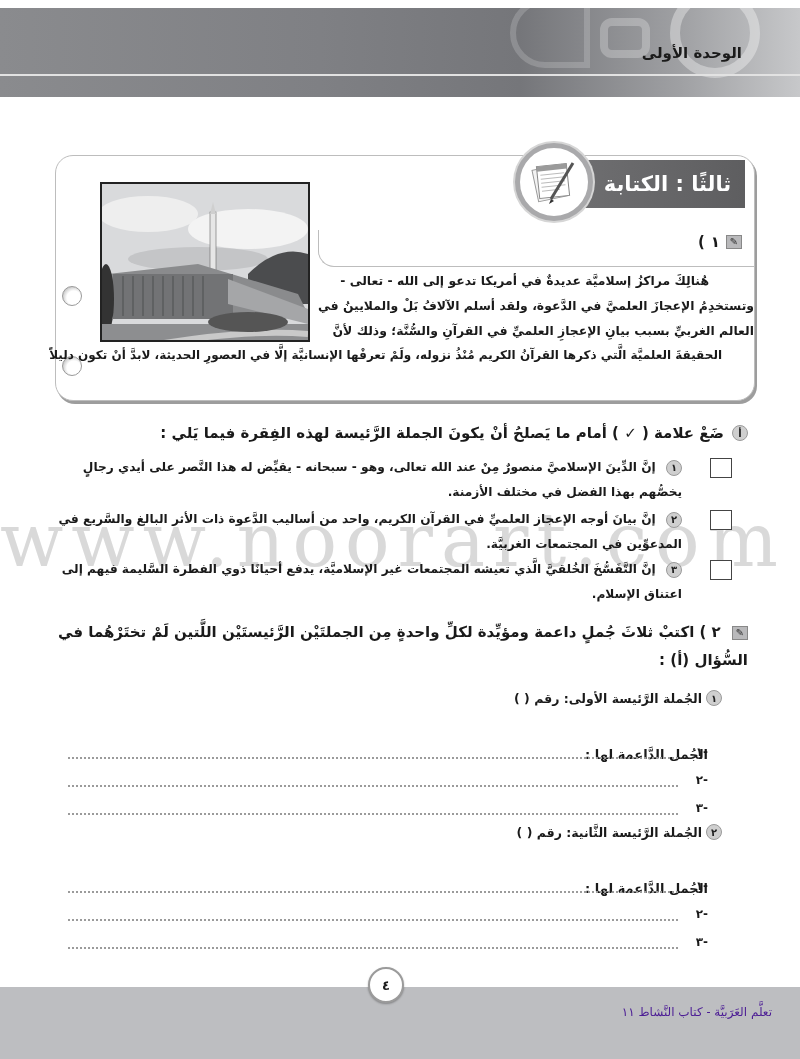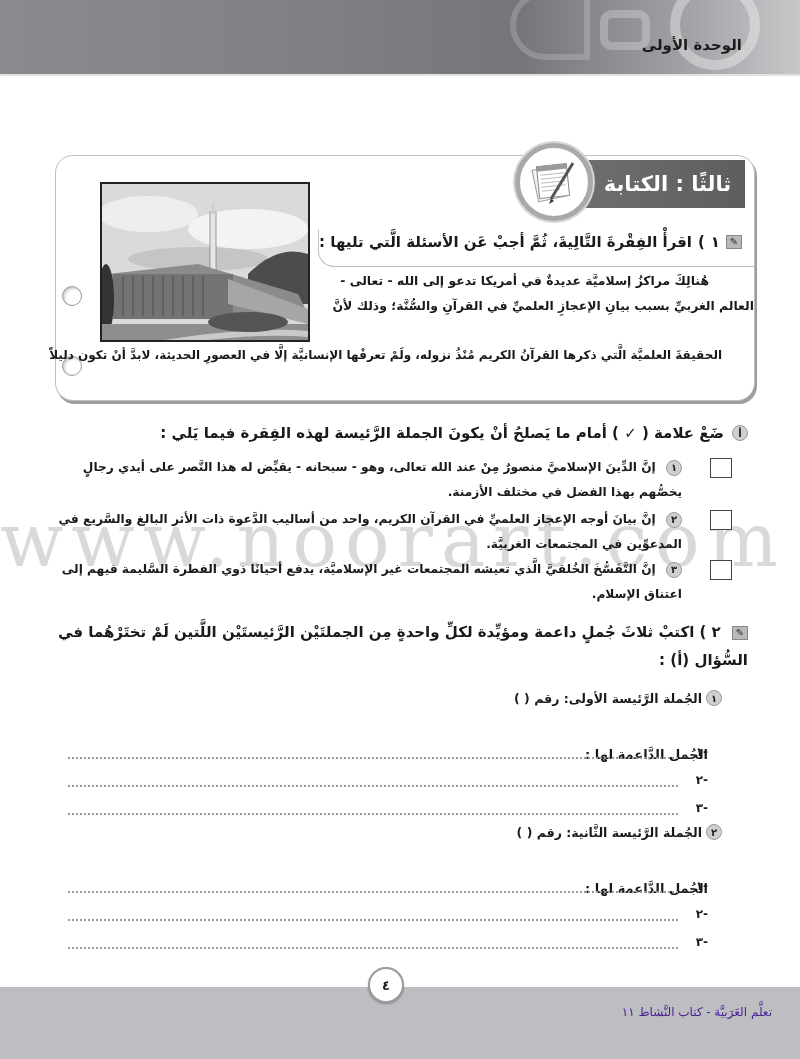--- a/index.html
+++ b/index.html
@@ -1,21 +1,21 @@
 <!DOCTYPE html>
 <html><head>
 <meta charset="utf-8">
 <style>
   * { box-sizing: border-box; margin: 0; padding: 0; }
   html, body { width: 800px; height: 1059px; background: #ffffff; overflow: hidden; }
   body { position: relative; font-family: "DejaVu Sans", sans-serif; color: #1a1a1a; direction: rtl; }
 
   
   .header-band {
-    position: absolute; left: 0; top: 0; width: 800px; height: 75px;
+    position: absolute; left: 0; top: 8px; width: 800px; height: 89px;
     background: linear-gradient(90deg, #8a8b8e 0%, #7f8084 40%, #75767a 65%, #9fa0a3 85%, #c7c8ca 100%);
     overflow: hidden;
   }
   .header-band .deco1 {
     position: absolute; right: 40px; top: -20px; width: 90px; height: 90px;
     border: 10px solid rgba(255,255,255,0.35); border-radius: 50%;
   }
   .header-band .deco2 {
     position: absolute; right: 150px; top: 10px; width: 50px; height: 40px;
     border: 8px solid rgba(255,255,255,0.25); border-radius: 12px;
@@ -189,25 +189,25 @@
     </g>
     <line x1="44" y1="6" x2="22" y2="42" stroke="#555" stroke-width="3"></line>
     <polygon points="22,42 20,47 25,44" fill="#333"></polygon>
   </svg>
 </div>
 
 <div class="q1-title">
   <span class="pencil-badge">✎</span>
   <span>١</span>
   <span>)</span>
-  <span>اقرأْ الفِقْرةَ التَّالِيةَ، ثُمَّ أجبْ عَن الأسئلة الَّتي تليها :</span>
 </div>
 
 <div class="passage">
   <span class="ln" style="padding-right:45px;">هُنالِكَ مراكزُ إسلاميَّة عديدةٌ في أمريكا تدعو إلى الله - تعالى -</span>
+  <span class="ln">وتستخدِمُ الإعجازَ العلميَّ في الدَّعوة، ولقد أسلم الآلافُ بَلْ والملايينُ في</span>
   <span class="ln">العالم الغربيِّ بسبب بيانِ الإعجازِ العلميِّ في القرآنِ والسُّنَّة؛ وذلك لأنَّ</span>
 </div>
 <div class="passage" style="right:78px; top:343px; width:680px;">
   <span class="ln" style="font-size:12px;">الحقيقةَ العلميَّة الَّتي ذكرها القرآنُ الكريم مُنْذُ نزوله، ولَمْ تعرفْها الإنسانيَّة إلَّا في العصورِ الحديثة، لابدَّ أنْ تكون دليلاً</span>
 </div>
 
 <div class="partA-title">
   <span class="num-circle">أ</span>
   <span>ضَعْ علامة ( ✓ ) أمام ما يَصلحُ أنْ يكونَ الجملة الرَّئيسة لهذه الفِقرة فيما يَلي :</span>
 </div>

